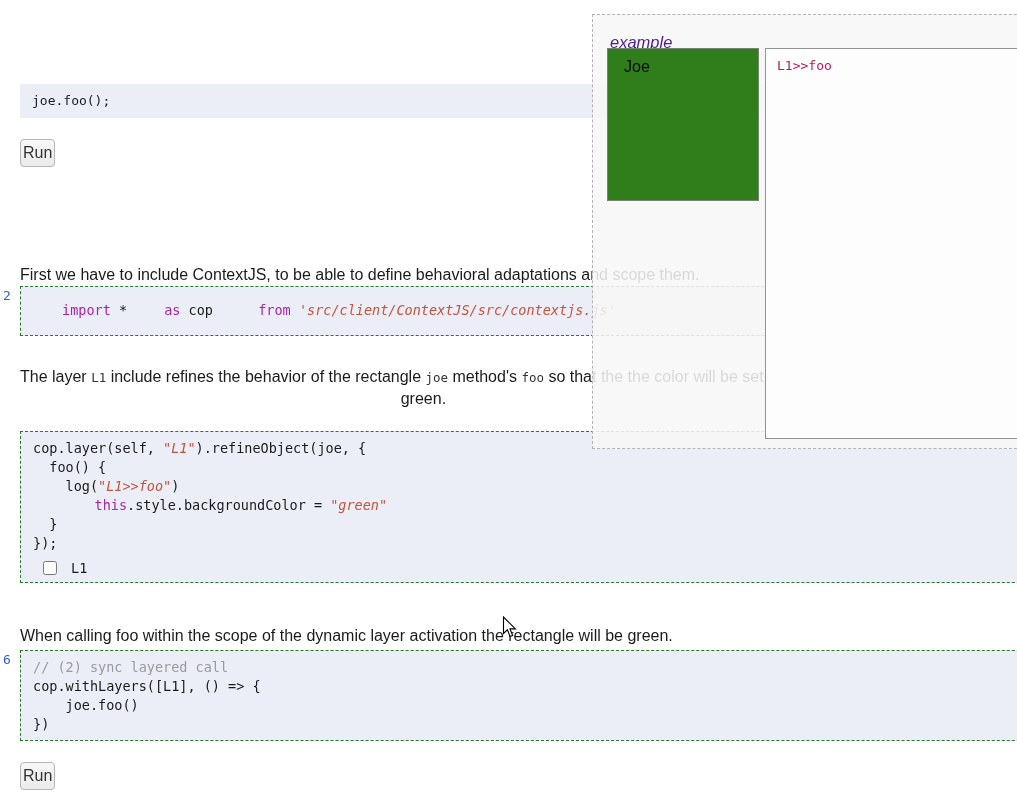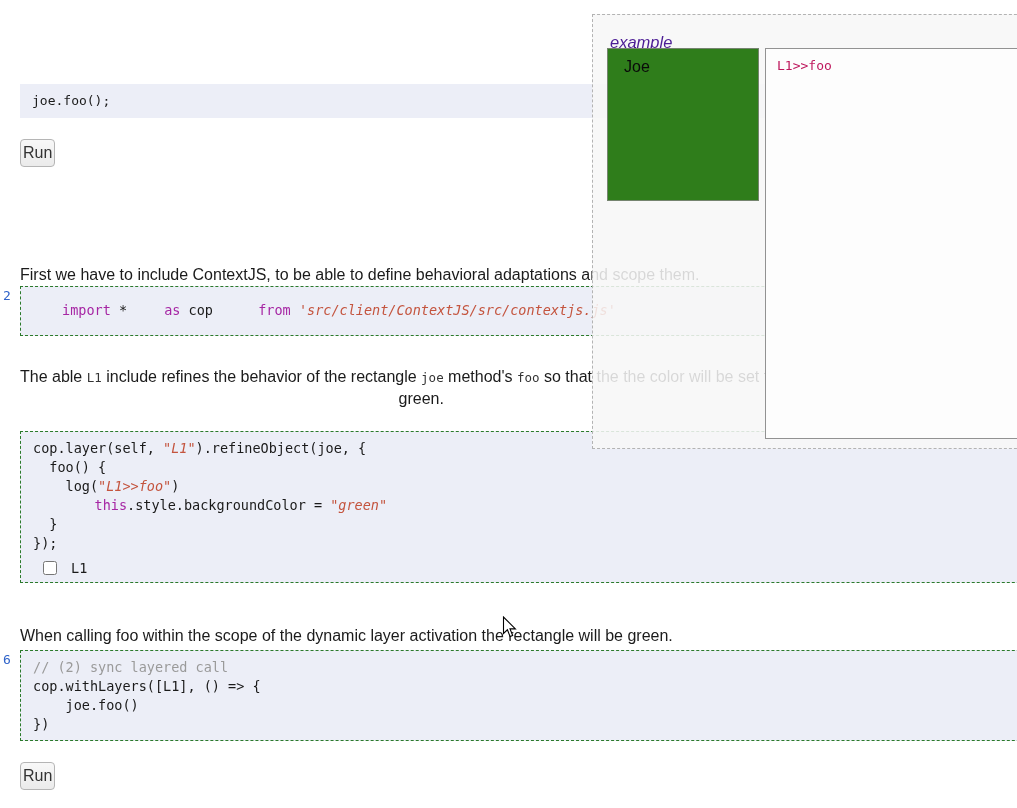--- a/index.html
+++ b/index.html
@@ -149,21 +149,21 @@
 
 
   <p class="para" id="p1">First we have to include ContextJS, to be able to define behavioral adaptations and scope them.</p>
 
   <div class="codeblock numbered" id="block2">
     <span class="lineno">2</span>
     <div class="codebody"><span class="codeline"><span class="kw">import</span><span> * </span><span class="kw">as</span><span> cop  </span><span class="kw">from</span><span> </span><span class="str">'src/client/ContextJS/src/contextjs.js'</span></span></div>
   </div>
 
   <div class="para" id="p2">
-    <span class="pline"><span>The able </span><span class="inline-code">L1</span><span> include refines the behavior of the rectangle </span><span class="inline-code">joe</span><span> method's </span><span class="inline-code">foo</span><span> so that the the color will be set to green</span></span>
+    <span class="pline"><span>The layer </span><span class="inline-code">L1</span><span> include refines the behavior of the rectangle </span><span class="inline-code">joe</span><span> method's </span><span class="inline-code">foo</span><span> so that the the color will be set to green</span></span>
     <br>
     <span class="pline">green.</span>
   </div>
 
   <div class="codeblock numbered" id="block5">
 
     <div class="codebody"><span class="codeline"><span>cop.layer(self, </span><span class="str">"L1"</span><span>).refineObject(joe, {</span></span><span class="codeline"><span>  foo() {</span></span><span class="codeline"><span>    log(</span><span class="str">"L1&gt;&gt;foo"</span><span>)</span></span><span class="codeline"><span>    </span><span class="kw">this</span><span>.style.backgroundColor = </span><span class="str">"green"</span></span><span class="codeline"><span>  }</span></span><span class="codeline"><span>});</span></span></div>
     <div class="checkbox-row">
       <input type="checkbox" style="">
       <span class="cb-label">L1</span>

